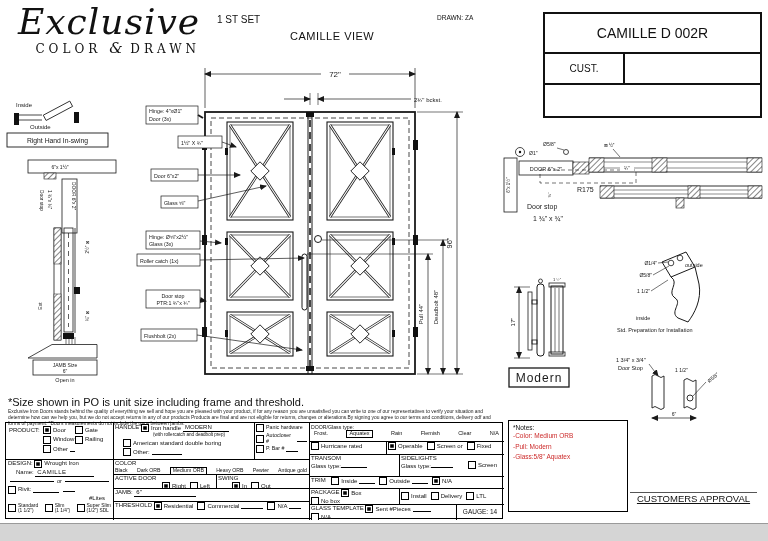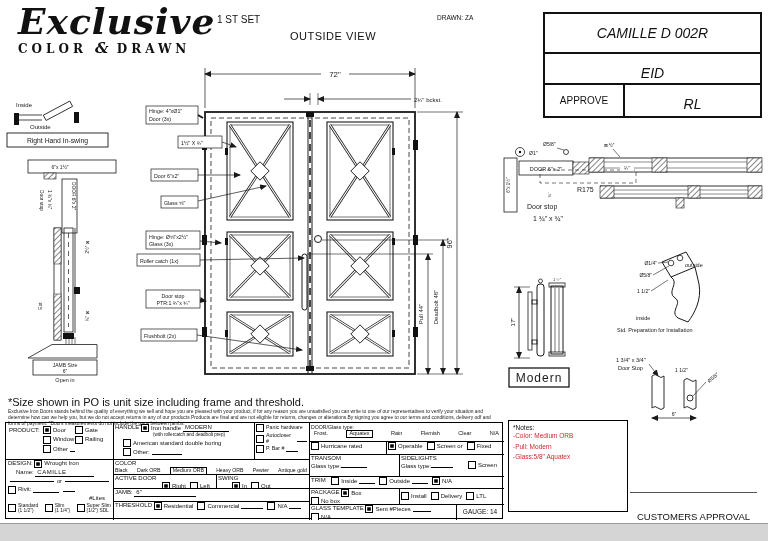--- a/index.html
+++ b/index.html
@@ -1,32 +1,32 @@
 <!DOCTYPE html>
 <html><head>
 <meta charset="utf-8">
 <style>
   html,body{margin:0;padding:0;background:#fff;}
   #canvas{position:relative;width:768px;height:541px;background:#ffffff;overflow:hidden;
           font-family:"Liberation Sans","DejaVu Sans",sans-serif;color:#111;}
   .abs{position:absolute;}
   svg text{font-family:"Liberation Sans","DejaVu Sans",sans-serif;fill:#1a1a1a;stroke:none;}
   
-  .logo{left:18px;top:2px;width:182px;text-align:left;font-weight:bold;}
+  .logo{left:18px;top:2px;width:182px;text-align:right;}
   .logo-script{font-family:"DejaVu Serif","Liberation Serif",serif;font-style:italic;font-size:36px;line-height:1.1;letter-spacing:1px;}
   .logo-sub{font-family:"DejaVu Serif","Liberation Serif",serif;font-size:12px;letter-spacing:4px;margin-top:-3px;}
   .logo-amp{font-style:italic;font-size:15px;letter-spacing:0;}
   .set-label{left:217px;top:14px;font-size:10px;text-align:right;}
   .view-label{left:290px;top:30px;font-size:11px;letter-spacing:.5px;}
   .drawn-label{left:437px;top:14px;font-size:6.5px;}
   .po{left:543px;top:12px;width:219px;border:2px solid #111;box-sizing:border-box;}
   .po-row{display:flex;border-top:2px solid #111;}
   .po-row:first-child{border-top:none;}
   .po-label{width:78px;border-right:2px solid #111;display:flex;align-items:center;justify-content:center;font-size:10px;}
-  .po-val{flex:1;display:flex;align-items:center;justify-content:center;text-align:center;font-size:14px;padding:19px 17px;line-height:1.15;font-style:italic;}
+  .po-val{flex:1;display:flex;align-items:center;justify-content:center;text-align:center;font-size:14px;padding:19px 17px;line-height:1.15;}
   .r1{height:38px;}.r2{height:29px;}.r3{height:31px;}
   
   .disc{left:8px;top:376px;width:492px;}
   .disc-l1,.disc-l2{font-size:11px;margin-top:20px;}
   .disc-para{font-size:4.9px;line-height:1.25;margin-top:1px;color:#222;}
   
   .form{left:5px;top:422px;width:498px;height:97px;border:1.2px solid #000;box-sizing:border-box;font-size:6px;line-height:1.2;}
   .vline,.hline{position:absolute;background:#000;}
   .vline{width:1px;}.hline{height:1px;}
   .cell{position:absolute;box-sizing:border-box;padding:1px 2px;overflow:hidden;}
@@ -43,21 +43,21 @@
   .optcol .opt{display:flex;margin:0 0 1px 0;}
   .wrapopts{display:flex;flex-wrap:wrap;}
   .wrapopts .opt{width:47%;margin:0 0 1.5px 0;}
   .spread{display:flex;justify-content:space-between;margin-right:0;}
   .spread .opt{margin-right:0;}
   .orline{display:flex;align-items:center;gap:3px;margin:1px 2px;font-size:5.5px;}
   .orline::before,.orline::after{content:"";flex:1;border-top:.8px solid #000;}
   
   .notes{left:508px;top:420px;width:120px;height:92px;border:1.4px solid #000;box-sizing:border-box;padding:3px 4px;font-size:6.5px;}
   .notes-item{color:#cc2a2a;line-height:1.65;}
-  .approval{left:630px;top:492px;width:127px;border-top:1.4px solid #555;text-align:center;font-size:9.5px;padding-top:18px;}
+  .approval{left:630px;top:492px;width:127px;border-top:1.4px solid #555;text-align:center;font-size:9.5px;padding-top:0;text-decoration:underline;}
   .footer{left:0;top:523px;width:768px;height:18px;background:#d5d5d5;border-top:1px solid #9a9a9a;}
 </style>
 </head>
 <body>
 
 <div id="canvas">
 
   
   <svg width="768" height="541" viewBox="0 0 768 541">
     <defs>
@@ -351,33 +351,31 @@
       <text x="674" y="416" font-size="5" text-anchor="middle">6"</text>
     </g>
   </svg>
 
   
   <div class="abs logo">
     <div class="logo-script">Exclusive</div>
     <div class="logo-sub"><span>COLOR</span> <span class="logo-amp">&amp;</span> <span>DRAWN</span></div>
   </div>
   <div class="abs set-label">1 ST SET</div>
-  <div class="abs view-label">OUTSIDE VIEW</div>
+  <div class="abs view-label">CAMILLE VIEW</div>
   <div class="abs drawn-label">DRAWN: ZA</div>
 
   <div class="abs po">
     <div class="po-row r1">
       <div class="po-val">CAMILLE D 002R</div>
     </div>
     <div class="po-row r2">
-      <div class="po-val">EID</div>
+      <div class="po-label">CUST.</div>
     </div>
     <div class="po-row r3">
-      <div class="po-label">APPROVE</div>
-      <div class="po-val">RL</div>
     </div>
   </div>
 
   
   <div class="abs disc">
     <div class="disc-l1">*Size shown in PO is unit size including frame and threshold.</div>
     <div class="disc-para">Exclusive Iron Doors stands behind the quality of everything we sell and hope you are pleased with your product, if for any reason you are unsatisfied you can write to one of our representatives to verify your situation and determine how can we help you, but we do not accept returns in any of our products Products are final and are not eligible for returns, changes or alterations.By signing you agree to our terms and conditions, delivery odf and forms of payment. *Doors measurements do not include the gaps between jambs.</div>
   </div>
 
   

